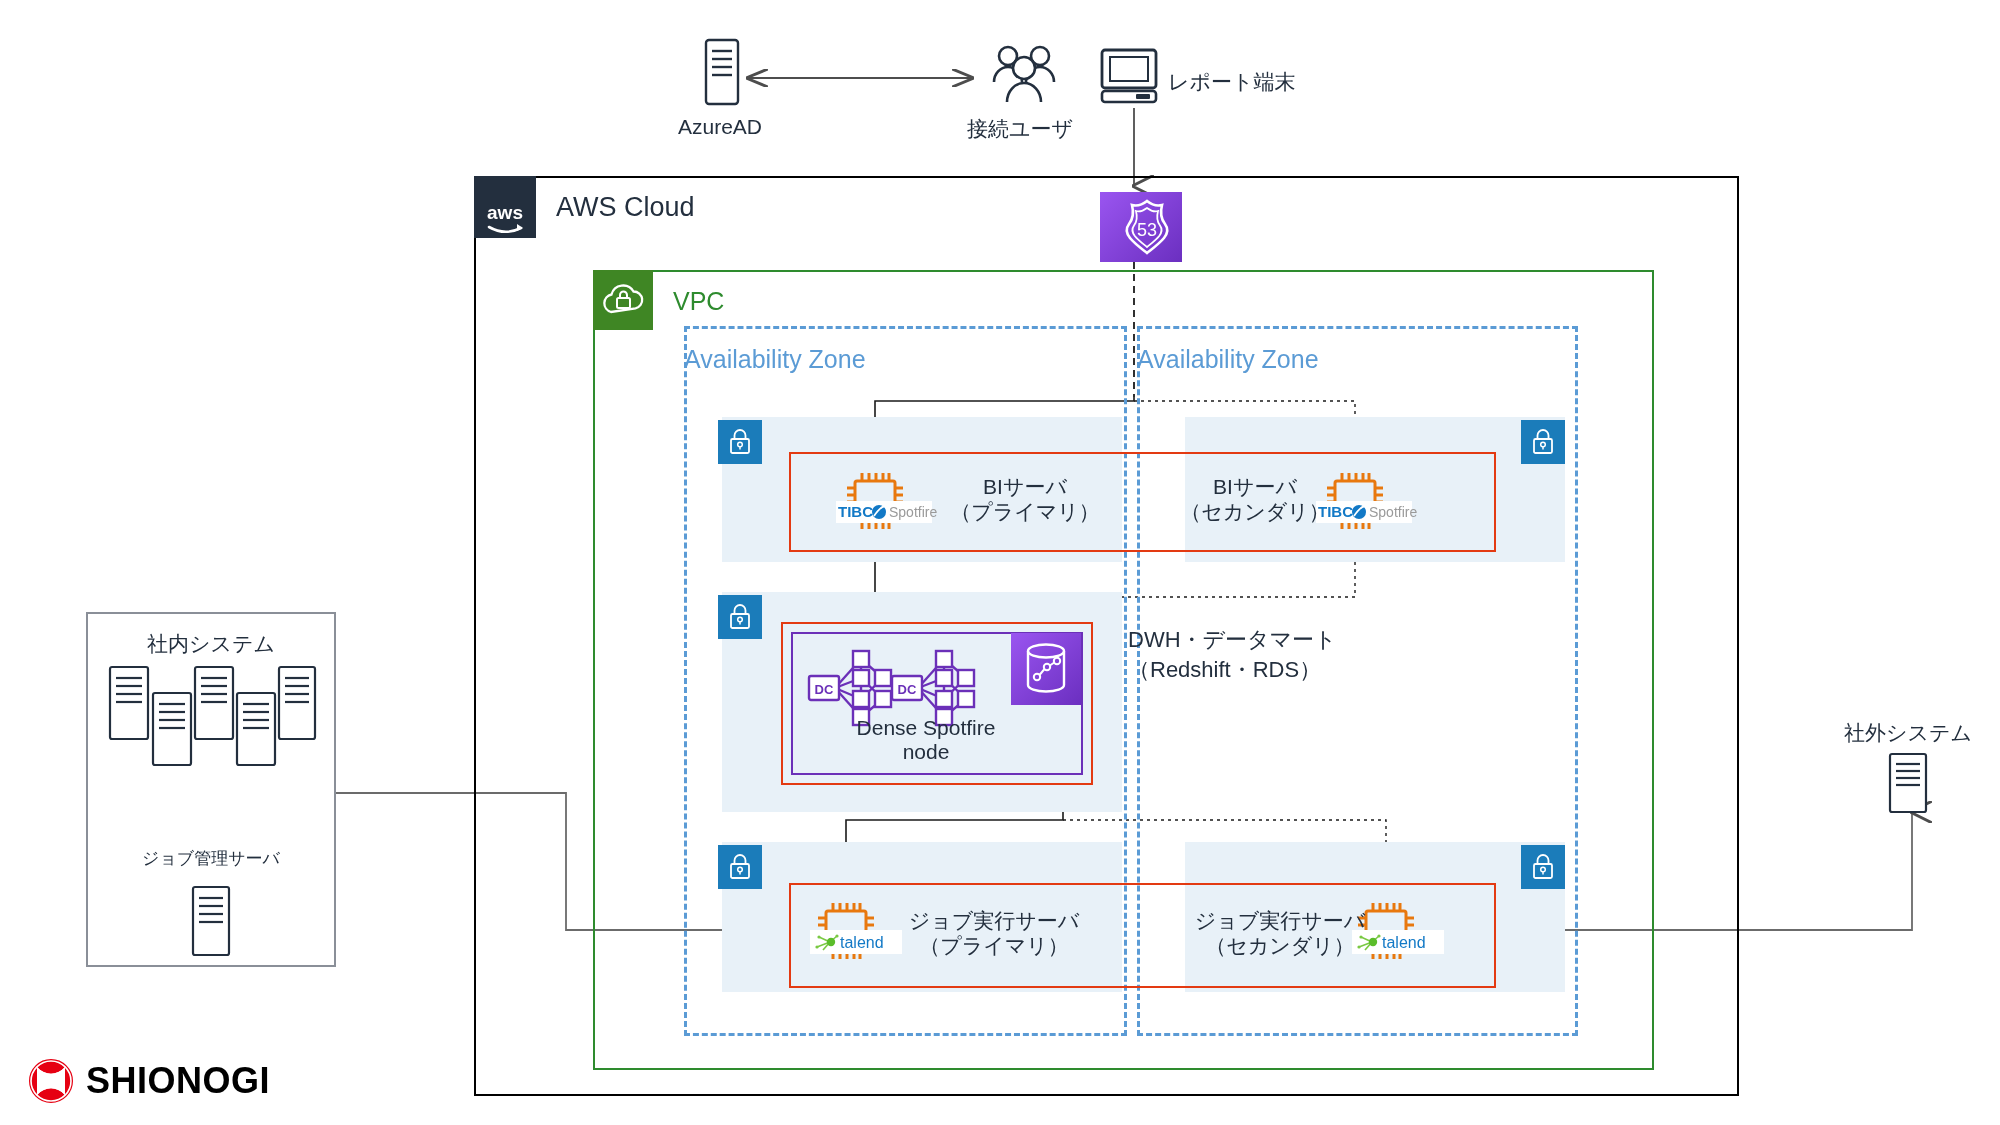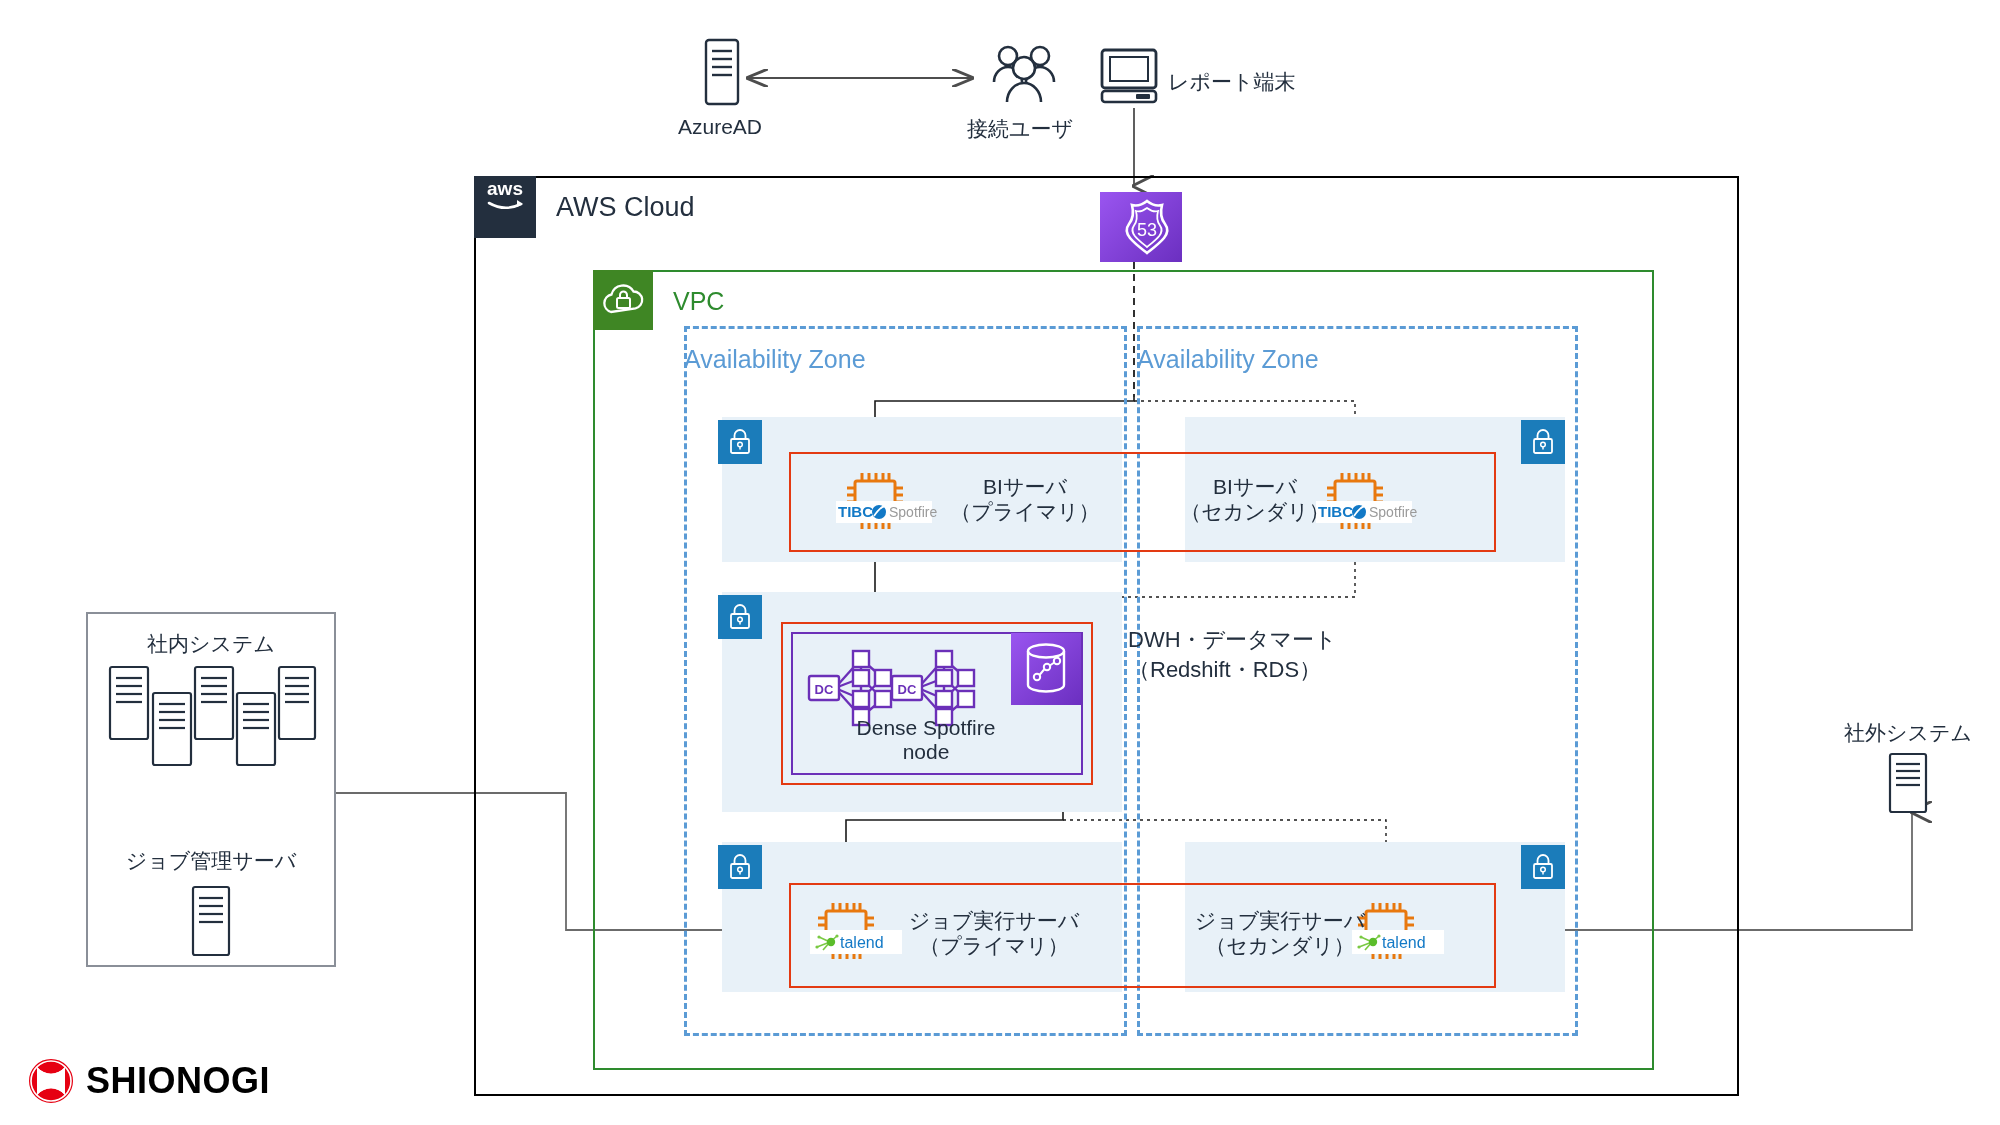--- a/index.html
+++ b/index.html
@@ -4,21 +4,21 @@
 <style>
   html,body{margin:0;padding:0;background:#fff;}
   body{width:2000px;height:1125px;position:relative;overflow:hidden;
        font-family:"Liberation Sans","DejaVu Sans",sans-serif;color:#232f3e;}
   .abs{position:absolute;}
   .lbl{position:absolute;white-space:nowrap;color:#232f3e;}
   .ctr{text-align:center;}
 
   
   #aws-cloud-box{left:474px;top:176px;width:1265px;height:920px;border:2.5px solid #000;box-sizing:border-box;}
-  #aws-logo-badge{left:474px;top:176px;width:62px;height:62px;background:#232f3e;display:flex;align-items:flex-start;justify-content:center;}
+  #aws-logo-badge{left:474px;top:176px;width:62px;height:62px;background:#232f3e;display:flex;align-items:flex-end;justify-content:center;}
   #aws-cloud-title{left:556px;top:192px;font-size:27px;}
 
   #vpc-box{left:593px;top:270px;width:1061px;height:800px;border:2.5px solid #2e8b2e;box-sizing:border-box;}
   #vpc-logo-badge{left:593px;top:270px;width:60px;height:60px;background:#3f8624;display:flex;align-items:center;justify-content:center;}
   #vpc-title{left:673px;top:287px;font-size:25px;color:#2e8b2e;}
 
   .az-box{position:absolute;border:3px dashed #5b9bd5;box-sizing:border-box;}
   #az-left{left:684px;top:326px;width:443px;height:710px;}
   #az-right{left:1137px;top:326px;width:441px;height:710px;}
   .az-title{position:absolute;top:345px;font-size:25px;color:#5b9bd5;text-align:left;}
@@ -70,21 +70,21 @@
   #users-label{left:950px;top:115px;width:140px;font-size:21px;}
   #terminal-icon{left:1098px;top:48px;}
   #terminal-label{left:1168px;top:68px;font-size:21px;}
 
   #route53-icon{left:1100px;top:192px;width:70px;height:70px;
      background:linear-gradient(135deg,#9a55f0 0%,#6b2fc0 100%);padding-left:12px;}
 
   
   #internal-box{left:86px;top:612px;width:250px;height:355px;border:2px solid #8a8f98;box-sizing:border-box;background:#fff;}
   #internal-title{left:86px;top:630px;width:250px;font-size:21px;}
-  #jobmgr-title{left:86px;top:847px;width:250px;font-size:21px;}
+  #jobmgr-title{left:86px;top:847px;width:250px;font-size:17px;}
   #external-label{left:1823px;top:719px;width:170px;font-size:21px;text-align:center;}
 
   #shionogi-logo{left:28px;top:1058px;display:flex;align-items:center;gap:12px;}
   #shionogi-word{font-size:36px;font-weight:bold;color:#000;letter-spacing:0.5px;font-family:"Liberation Sans",sans-serif;}
 
   svg{display:block;overflow:visible;}
   #wires{position:absolute;left:0;top:0;width:2000px;height:1125px;pointer-events:none;}
 </style>
 </head>
 <body>

